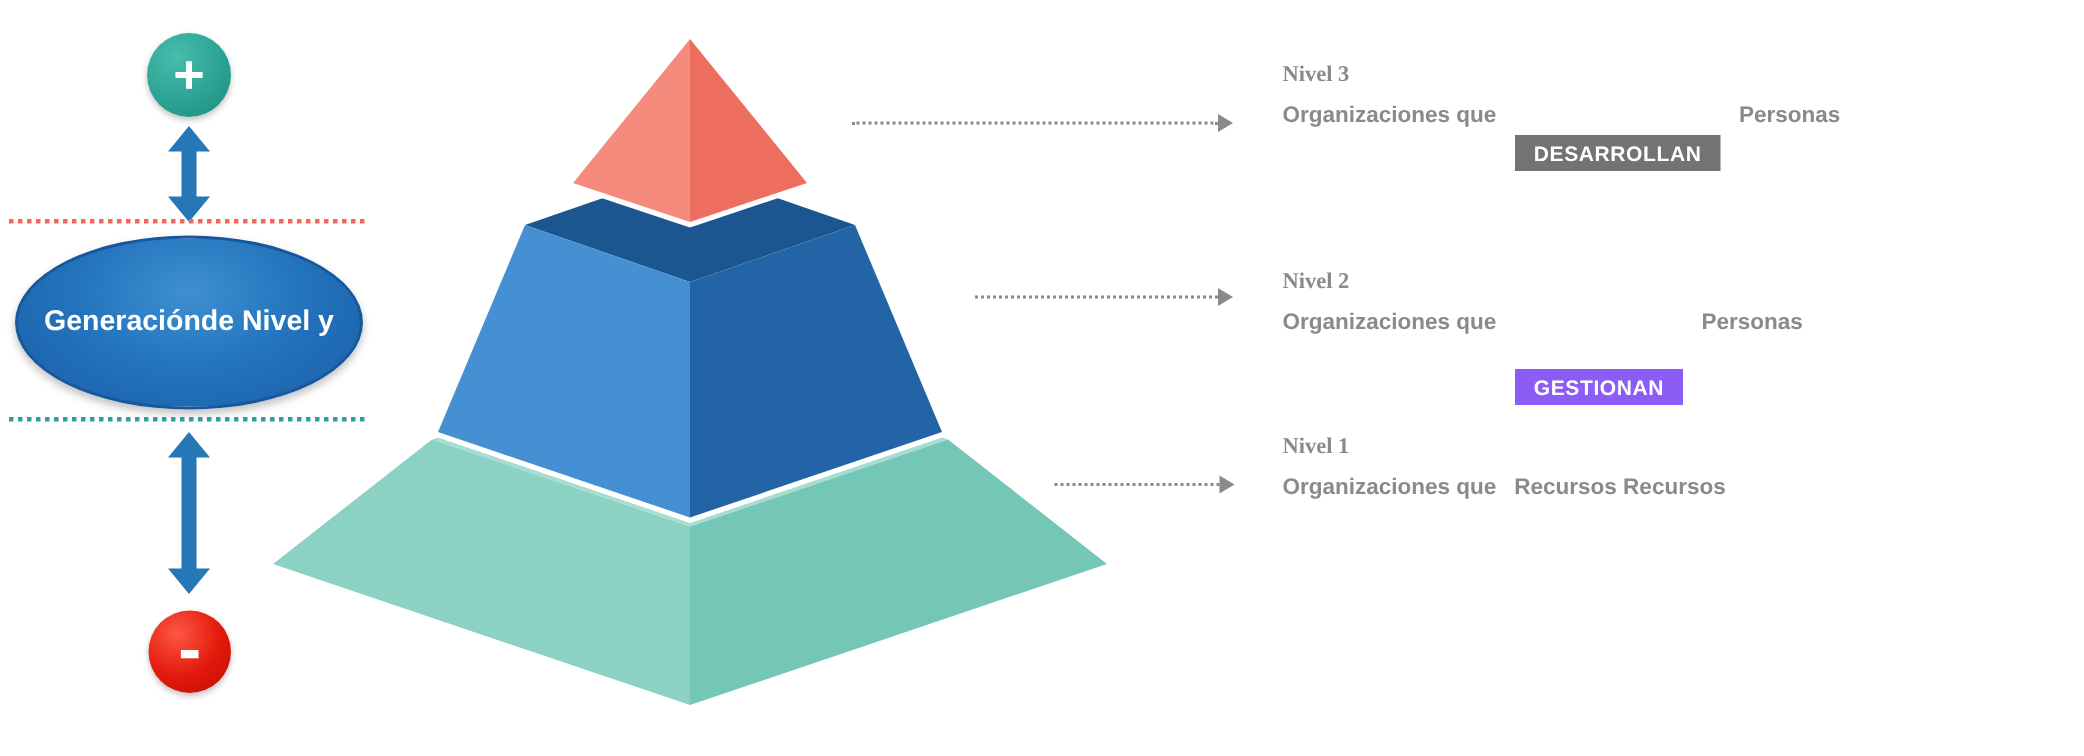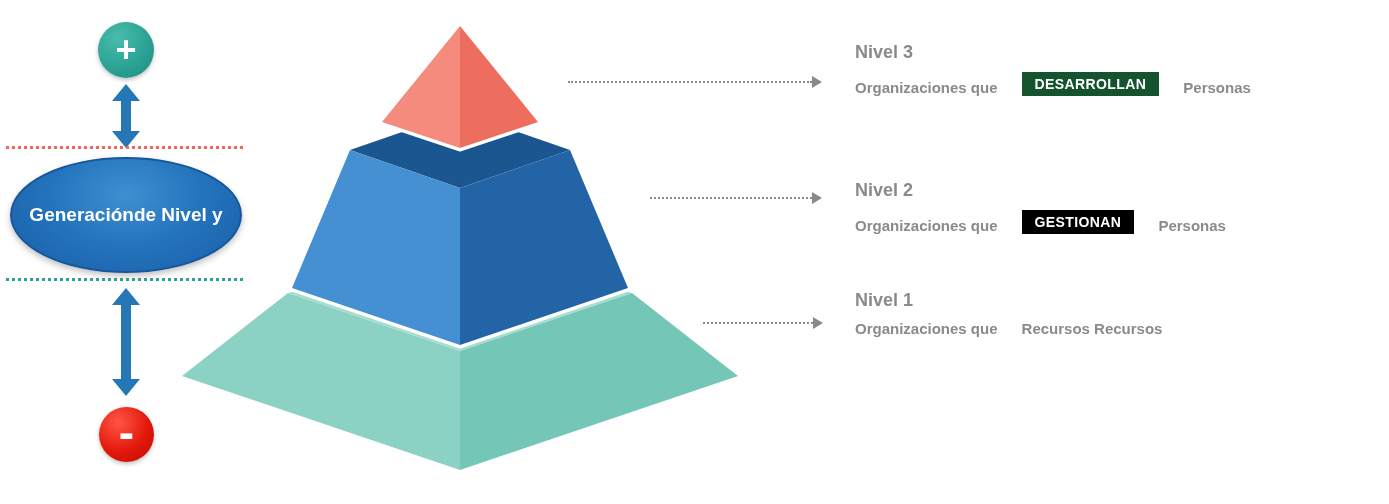--- a/index.html
+++ b/index.html
@@ -62,22 +62,22 @@
     border-bottom:6px solid transparent;
   }
   .connector.c1{left:568px;top:81px;width:244px;}
   .connector.c2{left:650px;top:197px;width:162px;}
   .connector.c3{left:703px;top:322px;width:110px;}
   
   .level{position:absolute;left:855px;color:#8a8a8a;}
   .level.l3{top:42px;}
   .level.l2{top:180px;}
   .level.l1{top:290px;}
-  .level-title{font-size:18px;font-weight:700;margin-bottom:9px;}
-  .level-row{display:flex;align-items:flex-end;gap:24px;font-size:15px;font-weight:700;white-space:nowrap;}
+  .level-title{font-size:15px;font-weight:700;margin-bottom:9px;font-family:Liberation Serif, serif;}
+  .level-row{display:flex;align-items:flex-start;gap:12px;font-size:15px;font-weight:700;white-space:nowrap;}
   .level-badge{
     color:#ffffff;font-size:14px;font-weight:700;letter-spacing:0.4px;
     padding:4px 13px;
   }
 </style>
 </head>
 <body>
 
 <div class="canvas">
 
@@ -132,30 +132,30 @@
   </svg>
 
   <div class="connector c1" style="color: rgb(138, 138, 138);"></div>
   <div class="connector c2" style="color: rgb(138, 138, 138);"></div>
   <div class="connector c3" style="color: rgb(138, 138, 138);"></div>
 
   <div class="level l3">
     <div class="level-title">Nivel 3</div>
     <div class="level-row">
       <span>Organizaciones que</span>
-      <span class="level-badge" style="background: #14532d;">DESARROLLAN</span>
+      <span class="level-badge" style="background: #737373; margin-top: 22px;">DESARROLLAN</span>
       <span>Personas</span>
     </div>
   </div>
 
   <div class="level l2">
     <div class="level-title">Nivel 2</div>
     <div class="level-row">
       <span>Organizaciones que</span>
-      <span class="level-badge" style="background: #000000;">GESTIONAN</span>
+      <span class="level-badge" style="background: #8b5cf6; margin-top: 40px;">GESTIONAN</span>
       <span>Personas</span>
     </div>
   </div>
 
   <div class="level l1">
     <div class="level-title">Nivel 1</div>
     <div class="level-row">
       <span>Organizaciones que</span>
       <span>Recursos Recursos</span>
     </div>

